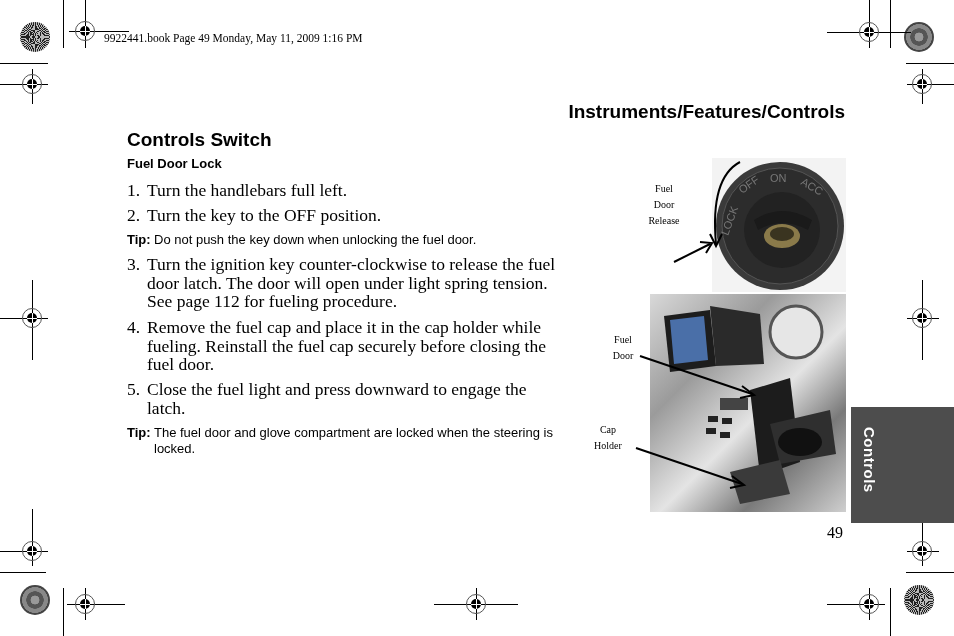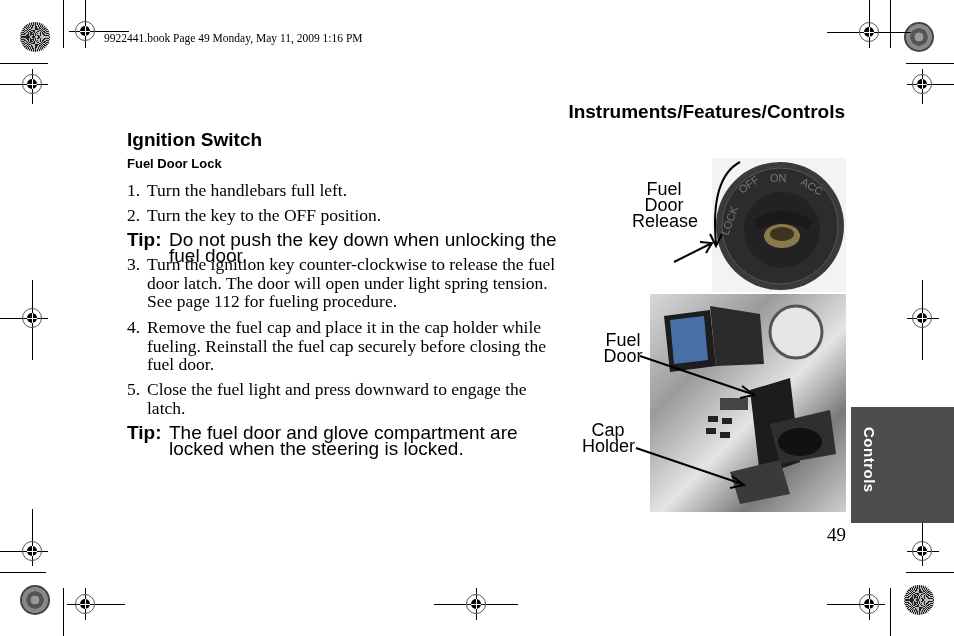--- a/index.html
+++ b/index.html
@@ -23,33 +23,33 @@
     .hline { position: absolute; height: 1px; background: #000; }
 
     .header-meta { left: 104px; top: 32px; font-size: 11.5px; font-family: "Liberation Serif", serif; text-align: center; }
     .page-title { right: 109px; top: 101px; font-family: "Liberation Sans", sans-serif; font-weight: bold; font-size: 19px; }
     .section-title { left: 127px; top: 129px; font-family: "Liberation Sans", sans-serif; font-weight: bold; font-size: 19px; }
     .subsection-title { left: 127px; top: 156px; font-family: "Liberation Sans", sans-serif; font-weight: bold; font-size: 13px; }
 
     .step { position: absolute; left: 127px; width: 440px; font-size: 17.5px; line-height: 18.5px; }
     .step .num { position: absolute; left: 0; top: 0; }
     .step .txt { display: block; margin-left: 20px; }
-    .tip { position: absolute; left: 127px; width: 440px; font-family: "Liberation Sans", sans-serif; font-size: 19px; line-height: 16px; }
+    .tip { position: absolute; left: 127px; width: 440px; font-family: "Liberation Sans", sans-serif; font-size: 13px; line-height: 16px; }
     .tip .lbl { position: absolute; left: 0; font-weight: bold; }
-    .tip .txt { display: block; margin-left: 42px; }
-
-    .callout { position: absolute; font-family: Liberation Sans, sans-serif; font-size: 18px; line-height: 16px; text-align: center; }
+    .tip .txt { display: block; margin-left: 27px; }
+
+    .callout { position: absolute; font-family: Liberation Serif, serif; font-size: 10px; line-height: 16px; text-align: center; }
 
     .photo-key { left: 712px; top: 158px; width: 134px; height: 134px; background: #f3f3f3; }
     .photo-bike { left: 650px; top: 294px; width: 196px; height: 218px;
       background: linear-gradient(135deg, #d9d9d9 0%, #9b9b9b 30%, #e4e4e4 55%, #7a7a7a 75%, #cfcfcf 100%); overflow: hidden; }
 
     .tab { left: 851px; top: 407px; width: 103px; height: 116px; background: #4d4d4d; }
     .tab-label { position: absolute; left: 10px; top: 20px; color: #fff; font-family: "Liberation Sans", sans-serif; font-weight: bold; font-size: 15px; writing-mode: vertical-rl; letter-spacing: 0.5px; }
-    .page-num { left: 827px; top: 524px; font-size: 19px; }
+    .page-num { left: 827px; top: 524px; font-size: 16px; }
   </style>
 </head>
 <body>
 
 <div class="rosette" style="left:20px;top:22px;"></div>
 <div class="rosette alt" style="left:904px;top:22px;"></div>
 <div class="rosette alt" style="left:20px;top:585px;"></div>
 <div class="rosette" style="left:904px;top:585px;"></div>
 
 <div class="vline" style="left:63px;top:0;height:48px;"></div>
@@ -146,21 +146,21 @@
     <div class="v" style="top:-16px;height:32px;"></div>
   <div class="ring"></div>
     <div class="dot"></div>
     <div class="dotx"></div>
     <div class="doty"></div>
 </div>
 
 <div class="abs header-meta">9922441.book  Page 49  Monday, May 11, 2009  1:16 PM</div>
 <div class="abs page-title">Instruments/Features/Controls</div>
 
-<div class="abs section-title">Ignition Switch</div>
+<div class="abs section-title">Controls Switch</div>
 <div class="abs subsection-title">Fuel Door Lock</div>
 
 <div class="step" style="top:181px;">
   <span class="num">1.</span>
   <span class="txt">Turn the handlebars full left.</span>
 </div>
 <div class="step" style="top:206px;">
   <span class="num">2.</span>
   <span class="txt">Turn the key to the OFF position.</span>
 </div>

